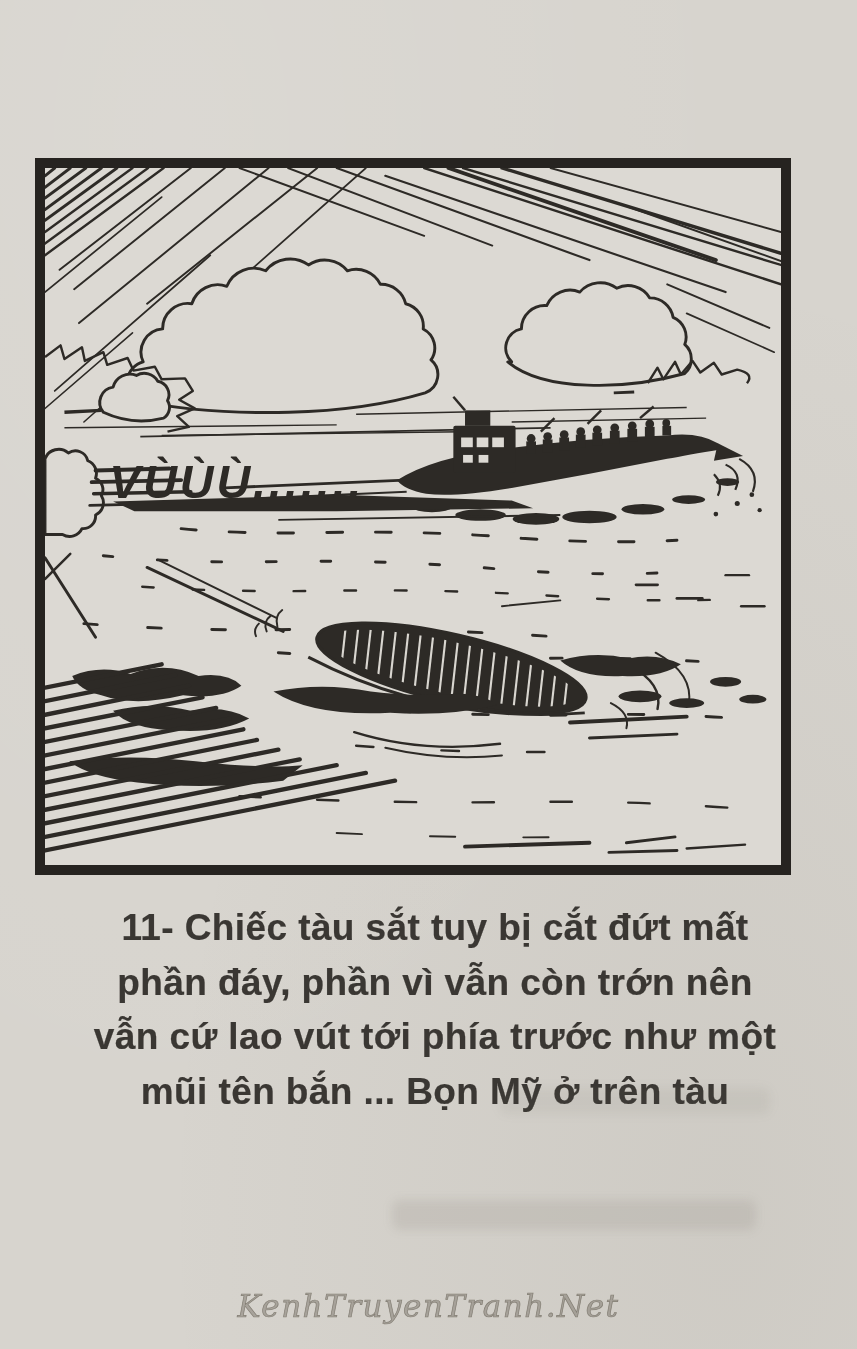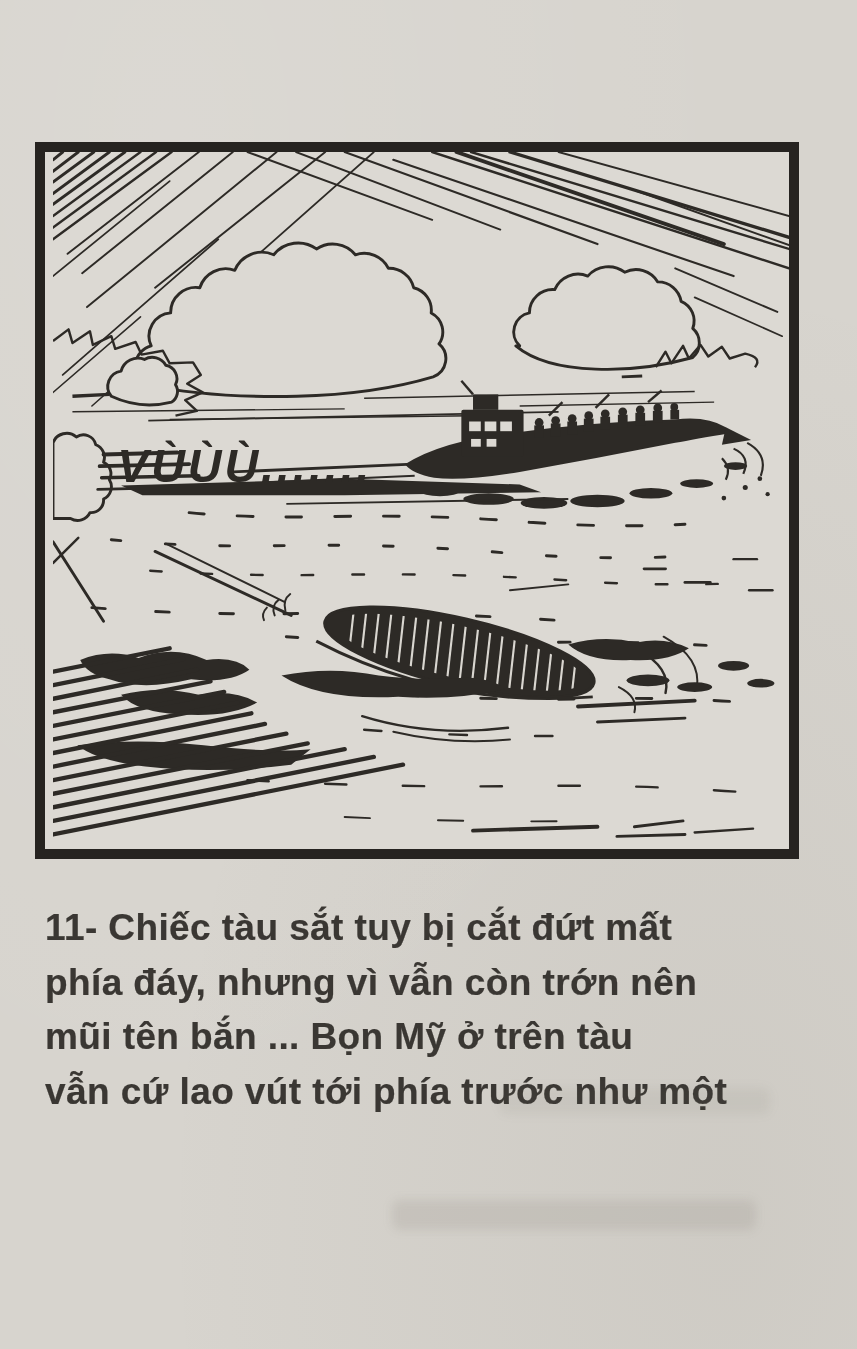--- a/index.html
+++ b/index.html
@@ -7,35 +7,34 @@
     position:relative;
     width:857px;height:1349px;
     background:
       radial-gradient(ellipse at 20% 10%, rgba(255,255,255,0.10), rgba(0,0,0,0) 60%),
       radial-gradient(ellipse at 85% 90%, rgba(90,84,70,0.07), rgba(0,0,0,0) 55%),
       #d7d4ce;
     overflow:hidden;
     font-family:"Liberation Sans", sans-serif;
   }
   .panel{
-    position:absolute;left:35px;top:142px;
+    position:absolute;left:35px;top:158px;
     width:736px;height:697px;
     border:10px solid #262320;
     background:#dcd9d3;
-    padding-left:8px;
   }
   .panel svg{display:block;width:100%;height:100%;}
   .caption{
     position:absolute;left:45px;top:901px;width:780px;
     color:#3a3733;
     font-size:37px;font-weight:700;letter-spacing:0.4px;
     line-height:54.5px;
     -webkit-text-stroke:0.2px #3a3733;
   }
-  .caption .line{white-space:nowrap;}
+  .caption .line{white-space:nowrap;text-align:center;}
   .ghost{
     position:absolute;background:rgba(108,101,88,0.12);
     filter:blur(5px);border-radius:8px;pointer-events:none;
   }
   .ghost.g1{left:500px;top:1088px;width:270px;height:26px;background:rgba(108,101,88,0.08);}
   .ghost.g2{left:392px;top:1200px;width:364px;height:30px;}
   .watermark{
     position:absolute;left:0;right:0;top:1288px;
     text-align:center;
     font-family:"DejaVu Serif", serif;
@@ -283,22 +282,23 @@
         <line x1="0" y1="662" x2="262" y2="610"></line>
         <line x1="0" y1="676" x2="300" y2="616"></line>
         <line x1="0" y1="690" x2="330" y2="624"></line>
         <line x1="0" y1="704" x2="360" y2="632"></line>
       </g>
     </svg>
   </div>
 
   <div class="caption">
     <div class="line">11- Chiếc tàu sắt tuy bị cắt đứt mất</div>
-    <div class="line">phía đáy, nhưng vì vẫn còn trớn nên</div>
+    <div class="line">phần đáy, phần vì vẫn còn trớn nên</div>
+    <div class="line">vẫn cứ lao vút tới phía trước như một</div>
     <div class="line">mũi tên bắn ... Bọn Mỹ ở trên tàu</div>
-    <div class="line">vẫn cứ lao vút tới phía trước như một</div>
   </div>
 
   <div class="ghost g1"></div>
   <div class="ghost g2"></div>
 
+  <div class="watermark">KenhTruyenTranh.Net</div>
 
 </div>
 
 </body></html>

